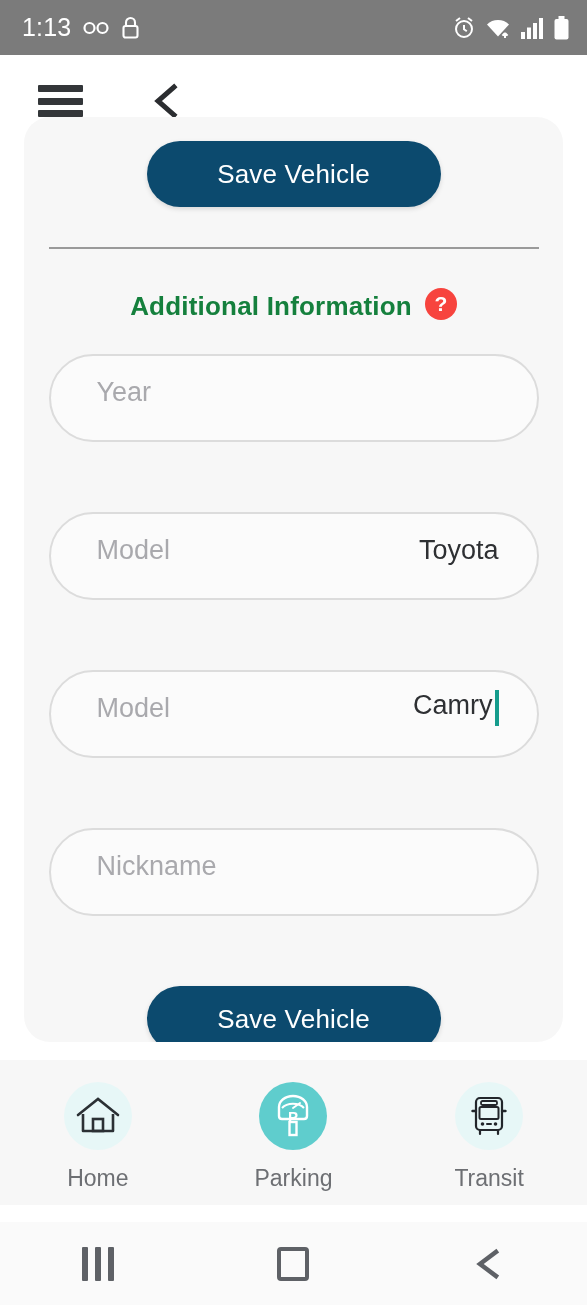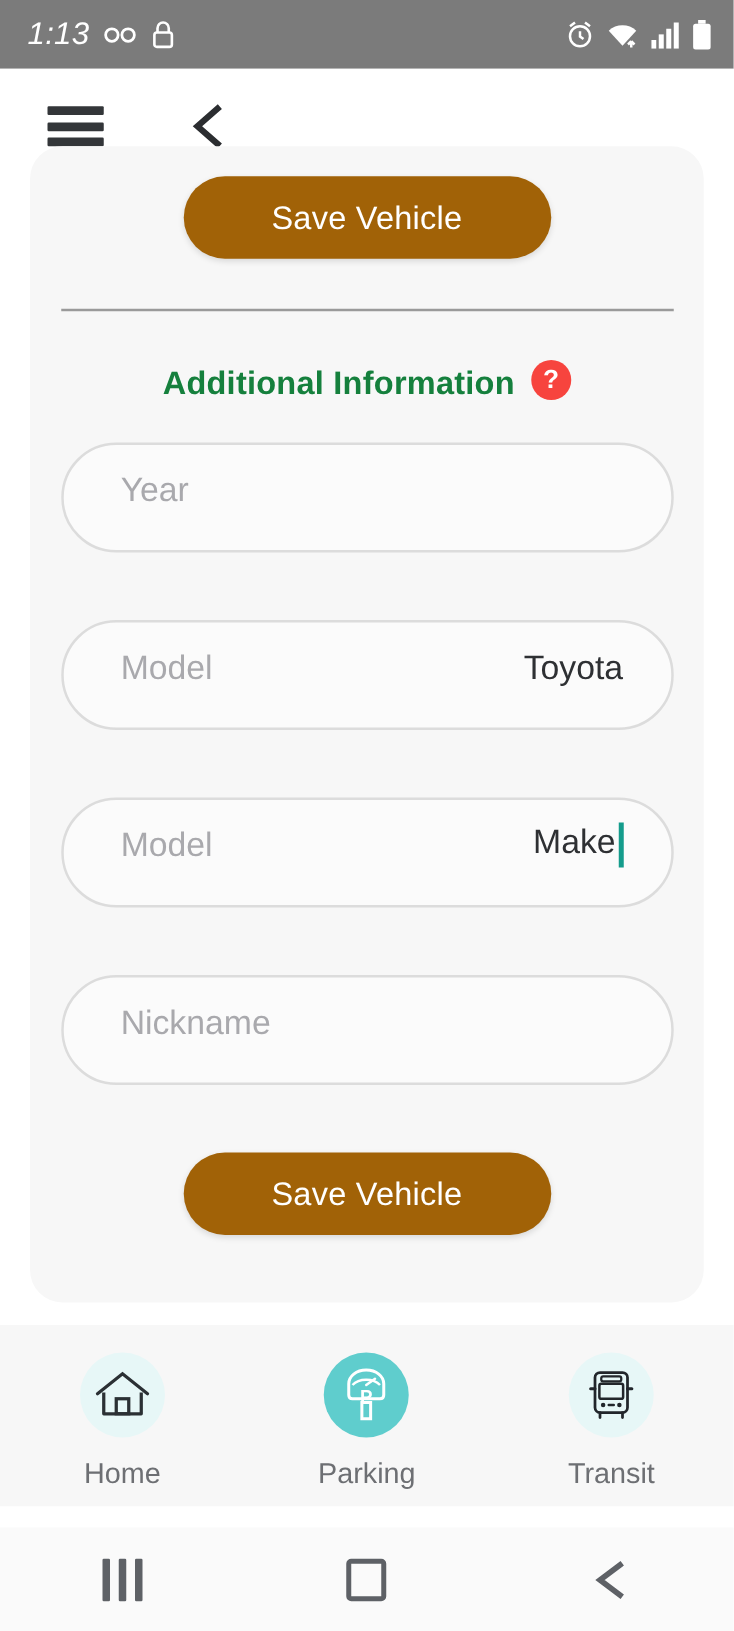--- a/index.html
+++ b/index.html
@@ -12,21 +12,21 @@
   .phone { position: relative; width: 587px; height: 1305px; background: #ffffff; }
 
   
   .statusbar {
     position: absolute; top: 0; left: 0; width: 587px; height: 55px;
     background: #7b7b7b;
     display: flex; align-items: center; justify-content: space-between;
     padding: 0 18px 0 22px;
   }
   .sb-left { display: flex; align-items: center; gap: 12px; }
-  .sb-time { color: #ffffff; font-size: 25px; letter-spacing: .2px; font-style: italic; }
+  .sb-time { color: #ffffff; font-size: 25px; letter-spacing: .2px; }
   .sb-right { display: flex; align-items: center; gap: 9px; }
   .sb-ico { display: block; }
 
   
   .header {
     position: absolute; top: 55px; left: 0; width: 587px; height: 62px;
     background: #ffffff;
   }
   .hamburger {
     position: absolute; left: 38px; top: 30px;
@@ -40,21 +40,21 @@
   .card {
     position: absolute; left: 24px; top: 117px;
     width: 539px; height: 925px;
     background: #f7f7f7;
     border-radius: 26px;
     overflow: hidden;
   }
 
   .btn-save {
     display: block; margin: 0 auto;
-    background: #a16207; color: #ffffff;
+    background: #0c4a6e; color: #ffffff;
     border: none; border-radius: 40px;
     font-family: "Liberation Sans", sans-serif;
     font-size: 26px; letter-spacing: .2px;
     box-shadow: 0 2px 5px rgba(0,0,0,.13);
     cursor: pointer;
   }
   .btn-save-top { width: 294px; height: 66px; margin-top: 24px; }
   .btn-save-bottom { width: 294px; height: 66px; }
 
   .divider {
@@ -72,21 +72,21 @@
     background: #f7443e; color: #ffffff;
     font-size: 21px; font-weight: bold;
     display: flex; align-items: center; justify-content: center;
     margin-top: -6px; cursor: pointer;
   }
 
   .fields { margin-top: 32px; }
   .field {
     position: relative;
     width: 490px; height: 88px;
-    margin: 0 auto 54px auto;
+    margin: 0 auto 70px auto;
     background: #fbfbfb;
     border: 2px solid #dcdcdc;
     border-radius: 46px;
     display: flex; align-items: center;
     padding: 0 38px 12px 46px;
     cursor: text;
   }
   .field-label { font-size: 27px; color: #a9a9ad; }
   .field-value {
     margin-left: auto; font-size: 27px; color: #2e3033;
@@ -202,21 +202,21 @@
         <span class="field-label">Model</span>
         <span class="field-value">
           <span>Toyota</span>
 
         </span>
       </div>
 
       <div class="field">
         <span class="field-label">Model</span>
         <span class="field-value">
-          <span>Make</span>
+          <span>Camry</span>
           <i class="caret"></i>
         </span>
       </div>
 
       <div class="field">
         <span class="field-label">Nickname</span>
         <span class="field-value">
           <span></span>
 
         </span>

